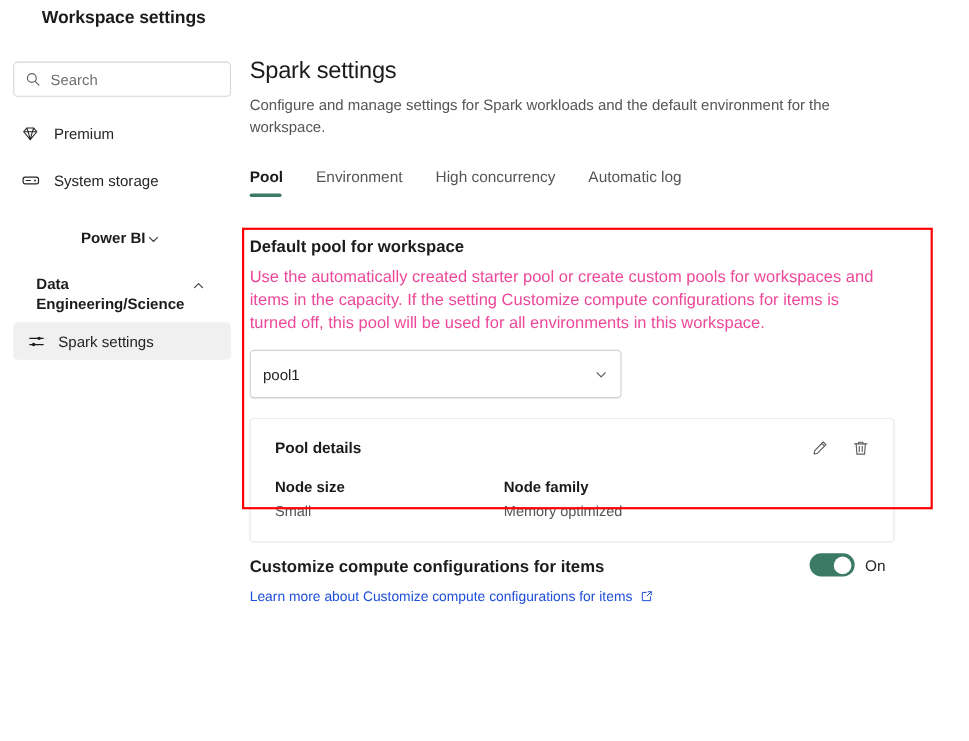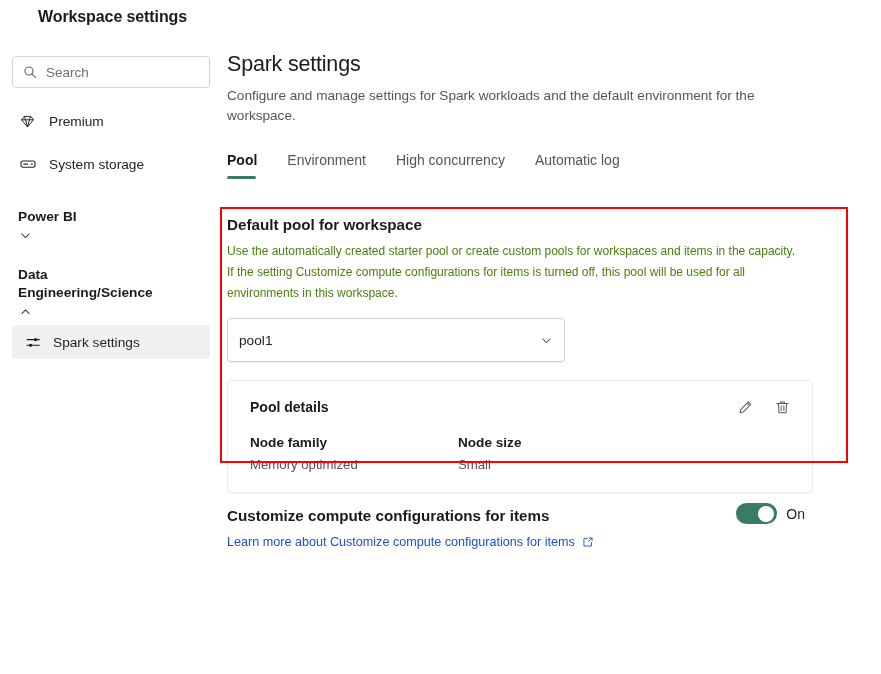--- a/index.html
+++ b/index.html
@@ -94,21 +94,20 @@
   }
   .nav-item.spaced { margin-top: 9px; }
 
   .nav-group {
     display: flex;
     align-items: flex-start;
     justify-content: center;
     margin: 0 10px 0 12px;
     padding: 5px 8px 5px 6px;
     cursor: pointer;
-    flex-direction: column;
   }
   .nav-group .g-label {
     font-size: 13.7px;
     font-weight: bold;
     color: #1b1b1b;
     line-height: 18px;
     max-width: 140px;
   }
   .nav-group .chev {
     width: 14px;
@@ -218,23 +217,23 @@
     width: 610px;
   }
   .section h2 {
     margin: 0;
     font-size: 15.2px;
     font-weight: bold;
     color: #1b1b1b;
   }
   .section .desc {
     margin-top: 8px;
-    font-size: 12px;
+    font-size: 15px;
     line-height: 21px;
-    color: #4d7c0f;
+    color: #ec4899;
     max-width: 578px;
   }
 
   .select-wrap {
     margin-top: 14px;
     width: 338px;
     height: 44px;
     border: 1px solid #d1d1d1;
     border-radius: 4px;
     background: #fff;
@@ -495,26 +494,26 @@
             <path d="M7.7 5.3 V3.6 H12.3 V5.3"></path>
             <path d="M5.1 5.3 L5.9 16.3 H14.1 L14.9 5.3"></path>
             <path d="M8.4 8 V13.6 M11.6 8 V13.6"></path>
           </svg>
         </span>
       </div>
     </div>
 
     <div class="card-grid">
       <div class="card-col">
+        <div class="col-label">Node size</div>
+        <div class="col-value">Small</div>
+      </div>
+      <div class="card-col">
         <div class="col-label">Node family</div>
         <div class="col-value">Memory optimized</div>
-      </div>
-      <div class="card-col">
-        <div class="col-label">Node size</div>
-        <div class="col-value">Small</div>
       </div>
     </div>
   </div>
 </div>
 
 <div class="redbox"></div>
 
 <div class="section2">
   <div class="s2-head">
     <div class="s2-title">Customize compute configurations for items</div>

